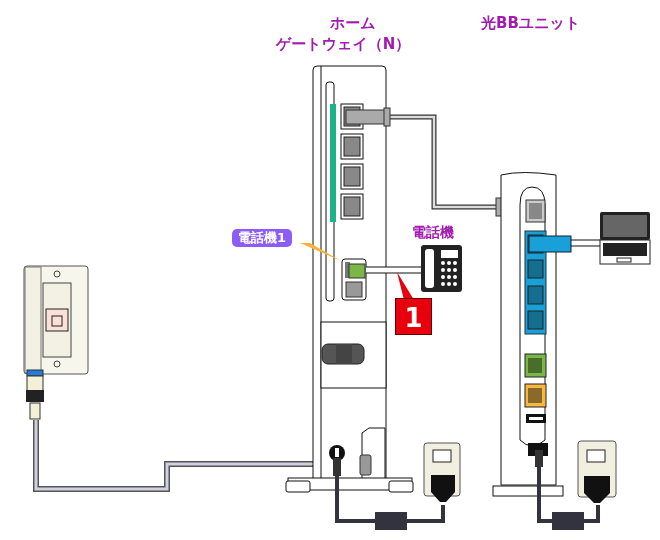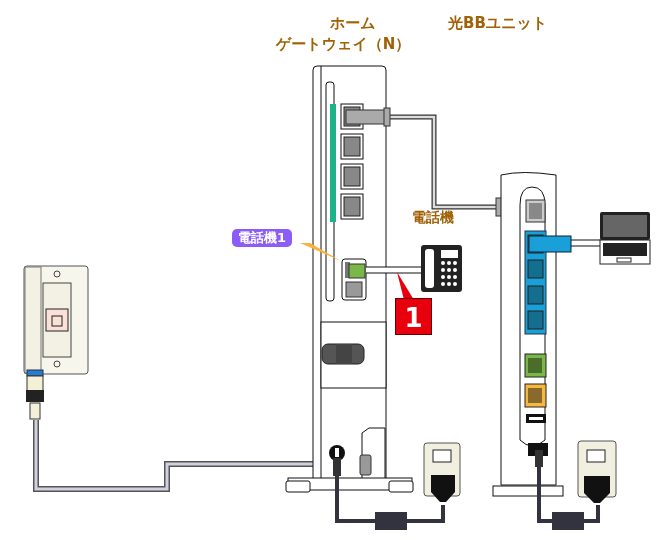--- a/index.html
+++ b/index.html
@@ -1,22 +1,22 @@
 <!DOCTYPE html>
 <html><head>
   <meta charset="utf-8">
   <style>
     html, body { margin: 0; padding: 0; background: #ffffff; }
     body { width: 660px; height: 540px; position: relative; overflow: hidden;
            font-family: "DejaVu Sans", "Liberation Sans", sans-serif; }
-    .label { position: absolute; color: #a16207; font-size: 15px; font-weight: bold; letter-spacing: 0; white-space: nowrap; }
+    .label { position: absolute; color: #a21caf; font-size: 15px; font-weight: bold; letter-spacing: 0; white-space: nowrap; }
     #lbl-gw1 { left: 330px; top: 14px; }
     #lbl-gw2 { left: 276px; top: 35px; text-align: center; }
-    #lbl-bb  { left: 448px; top: 14px; }
-    #lbl-phone { left: 412px; top: 209px; font-size: 14px; }
+    #lbl-bb  { left: 481px; top: 14px; }
+    #lbl-phone { left: 412px; top: 224px; font-size: 14px; }
     .callout { position: absolute; left: 232px; top: 229px; background: #8b5cf6; color: #fff;
                font-weight: bold; font-size: 13px; padding: 0 6px; border-radius: 5px; }
     .badge { position: absolute; left: 395px; top: 298px; width: 37px; height: 37px; background: #e8000c;
              color: #fff; font-size: 26px; font-weight: bold; text-align: center; line-height: 38px;
              border: 1px solid #600; box-sizing: border-box; }
     svg { position: absolute; left: 0; top: 0; }
   </style>
 </head>
 <body>
 

